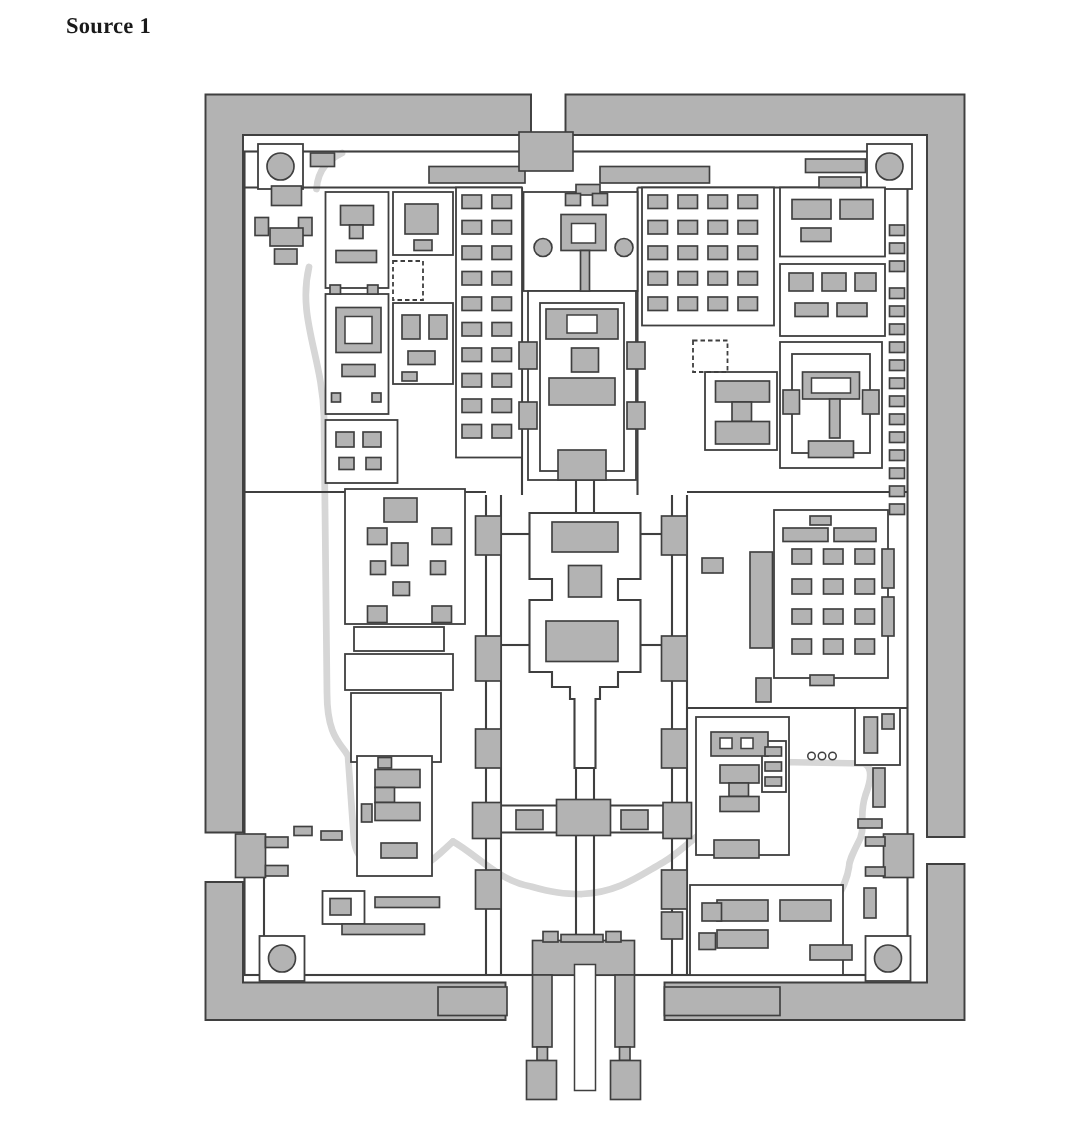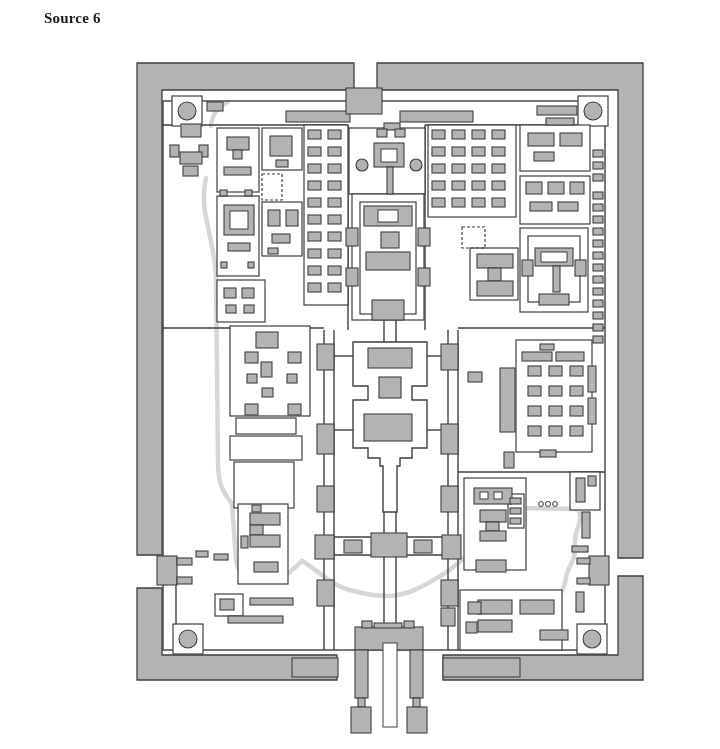--- a/index.html
+++ b/index.html
@@ -10,21 +10,21 @@
   .source-label{
     position:absolute;left:44px;top:10px;
     font-size:15px;font-weight:700;color:#1a1a1a;letter-spacing:.2px;
   }
   .figure-wrap{position:absolute;left:0;top:0;width:720px;height:749px;}
   svg{display:block;}
 </style>
 </head>
 <body>
 
-<div class="source-label">Source 6</div>
+<div class="source-label">Source 1</div>
 
 <div class="figure-wrap">
   <svg width="720" height="749" viewBox="0 0 720 749" xmlns="http://www.w3.org/2000/svg" aria-hidden="true">
       <g fill="#b3b3b3" stroke="#3f3f3f" stroke-width="1.3">
         <path d="M137,63 L354,63 L354,90 L162,90 L162,555 L137,555 Z"></path>
         <path d="M137,588 L162,588 L162,655 L337,655 L337,680 L137,680 Z"></path>
         <path d="M377,63 L643,63 L643,558 L618,558 L618,90 L377,90 Z"></path>
         <path d="M643,576 L643,680 L443,680 L443,655 L618,655 L618,576 Z"></path>
       </g>
       <g fill="none" stroke="#d6d6d6" stroke-width="4.5" stroke-linecap="round" stroke-linejoin="round">

